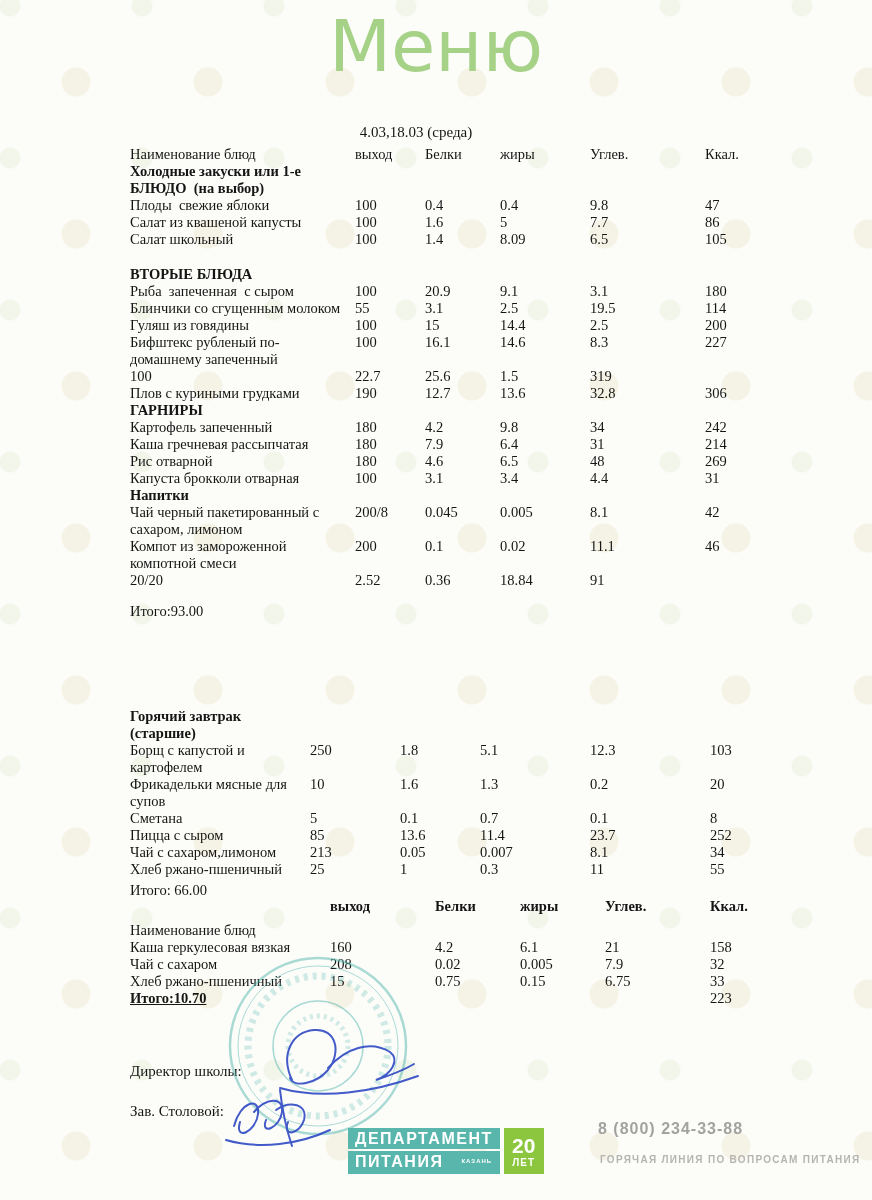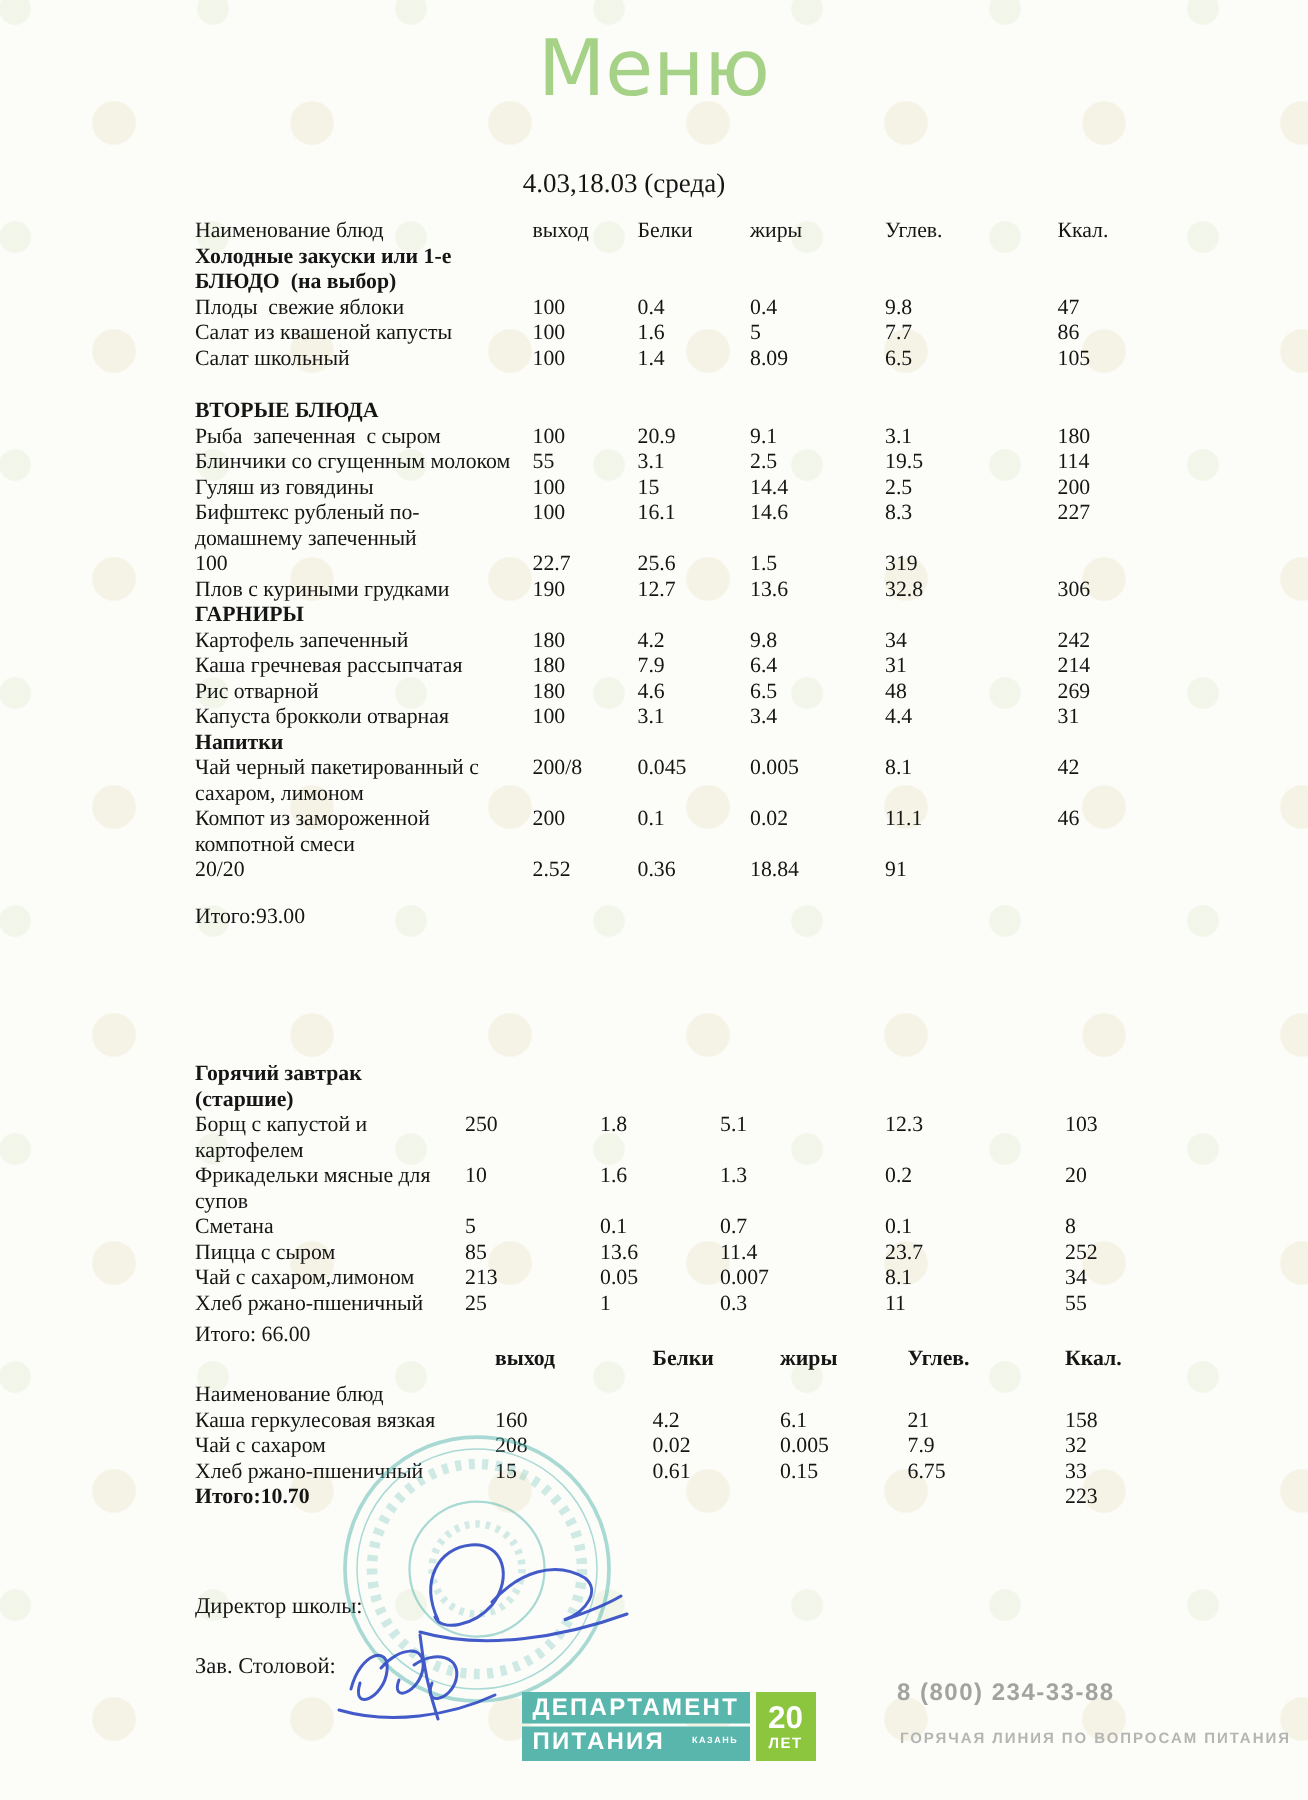--- a/index.html
+++ b/index.html
@@ -13,45 +13,45 @@
   .watermark {
     position:absolute; inset:0; pointer-events:none;
     background-image:
       radial-gradient(circle, rgba(226,219,176,0.28) 0 14px, rgba(226,219,176,0) 15px),
       radial-gradient(circle, rgba(206,224,180,0.22) 0 10px, rgba(206,224,180,0) 11px);
     background-size:132px 152px, 132px 152px;
     background-position:10px 6px, 76px 82px;
   }
   .title {
     position:absolute; top:2px; left:0; width:100%;
-    text-align:center; font-size:52px; line-height:88px;
+    text-align:center; font-size:72px; line-height:88px;
     color:#a6d288; font-family:"DejaVu Sans", sans-serif; font-weight:400;
   }
-  .date { position:absolute; top:112px; left:0; width:832px; text-align:center; font-size:18px; }
+  .date { position:absolute; top:124px; left:0; width:832px; text-align:center; font-size:15px; }
 
   .table { position:absolute; left:130px; font-size:14.5px; line-height:17px; }
   .t1 { top:146px; width:650px; }
   .t2 { top:708px; width:650px; }
   .t3 { top:898px; width:650px; }
   .trow { display:grid; align-items:start; }
   .t1 .trow { grid-template-columns:225px 70px 75px 90px 115px 62px; }
   .t2 .trow { grid-template-columns:180px 90px 80px 110px 120px 62px; }
   .t3 .trow { grid-template-columns:200px 105px 85px 85px 105px 62px; }
   .cell { min-height:17px; }
   .c-name { padding-right:14px; white-space:pre-wrap; }
   .t2 .c-name { padding-right:8px; }
   .section-title { font-weight:bold; width:225px; white-space:pre-wrap; }
   .t2 .section-title { width:175px; }
   .section-title.gap { margin-top:18px; }
   .total { margin-top:14px; }
   .t2 .total { margin-top:4px; }
   .t3 .thead3 .cell { font-weight:bold; }
   .t3 .name-head { margin-top:7px; }
   .t3 .total-row { margin-top:0; }
-  .t3 .total-row .c-name { font-weight:bold; }
+  .t3 .total-row .c-name { font-weight:bold;text-decoration:underline; }
 
   .sig-label { position:absolute; left:130px; font-size:15px; }
   .lbl-director { top:1063px; }
   .lbl-steward  { top:1103px; }
   .ink-overlay { position:absolute; left:130px; top:930px; width:380px; height:250px; pointer-events:none; }
 
   .footer-logo { position:absolute; left:348px; top:1128px; display:flex; gap:4px;
                  font-family:"Liberation Sans", sans-serif; }
   .logo-bars { display:flex; flex-direction:column; gap:2px; }
   .logo-bar { background:#59b6ad; color:#ffffff; font-weight:bold; font-size:16px;
@@ -298,21 +298,21 @@
         <div class="cell c-name">Чай с сахаром</div>
         <div class="cell c-out">208</div>
         <div class="cell c-protein">0.02</div>
         <div class="cell c-fat">0.005</div>
         <div class="cell c-carbs">7.9</div>
         <div class="cell c-kcal">32</div>
       </div>
       <div class="trow">
         <div class="cell c-name">Хлеб ржано-пшеничный</div>
         <div class="cell c-out">15</div>
-        <div class="cell c-protein">0.61</div>
+        <div class="cell c-protein">0.75</div>
         <div class="cell c-fat">0.15</div>
         <div class="cell c-carbs">6.75</div>
         <div class="cell c-kcal">33</div>
       </div>
     </div>
   <div class="trow total-row">
     <div class="cell c-name">Итого:10.70</div>
     <div class="cell c-out"></div>
     <div class="cell c-protein"></div>
     <div class="cell c-fat"></div>

